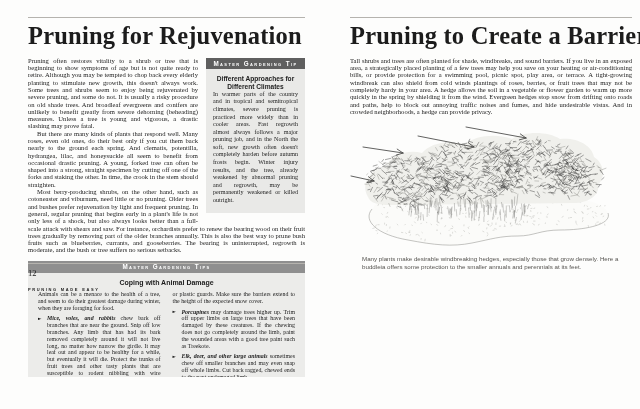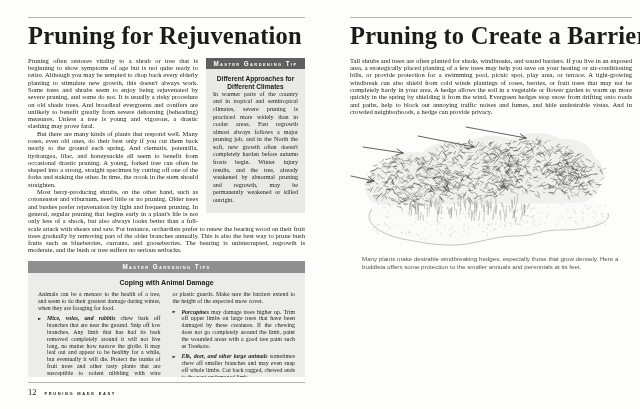--- a/index.html
+++ b/index.html
@@ -2,21 +2,21 @@
 <html><head>
 <meta charset="utf-8">
 <style>
   html,body{margin:0;padding:0;}
   body{
     width:640px;height:409px;background:#fdfdfc;position:relative;overflow:hidden;
     font-family:"Liberation Serif", serif;color:#1c1c1c;
     -webkit-font-smoothing:antialiased;
   }
   .spread{display:flex;width:640px;height:409px;}
-  .page{position:relative;width:320px;height:408px;}
+  .page{position:relative;width:320px;height:303px;}
   .page-inner{position:absolute;top:0;}
   .page-left .page-inner{left:28px;width:277px;}
   .page-right .page-inner{left:350px - 320px;width:282px;}
   .page-right .page-inner{left:30px;width:282px;}
   .top-rule{border-top:1px solid #b5b3ae;margin-top:17px;height:0;}
   h1.page-title{
     font-family:"Liberation Serif", serif;font-weight:bold;
     font-size:24.5px;letter-spacing:.2px;margin:5px 0 8px 0;line-height:1.05;
     white-space:nowrap;
   }
@@ -60,21 +60,21 @@
   .box-col p{margin:0 0 4px 0;}
   .bullet-item{position:relative;padding-left:9px;margin:0 0 4px 0;}
   .bullet-marker{
     position:absolute;left:0;top:.2px;font-size:4.6px;color:#1c1c1c;
     font-family:"DejaVu Sans", sans-serif;
   }
   .bullet-lead{font-weight:bold;font-style:italic;}
   
   .page-footer{
     position:absolute;bottom:11px;border-top:1px solid #b5b3ae;
-    padding-top:4px;display:flex;align-items:baseline;gap:8px;
+    padding-top:4px;display:flex;align-items:baseline;gap:8px;flex-direction:column;
   }
   .page-left .page-footer{left:28px;width:277px;}
   .folio{font-size:8.5px;font-family:"Liberation Serif",serif;}
   .running-title{
     font-family:"Liberation Sans", sans-serif;font-weight:bold;
     font-size:5.6px;letter-spacing:1.6px;font-variant:small-caps;
     text-transform:lowercase;
   }
   
   .illustration-wrap{margin-top:4px;}

